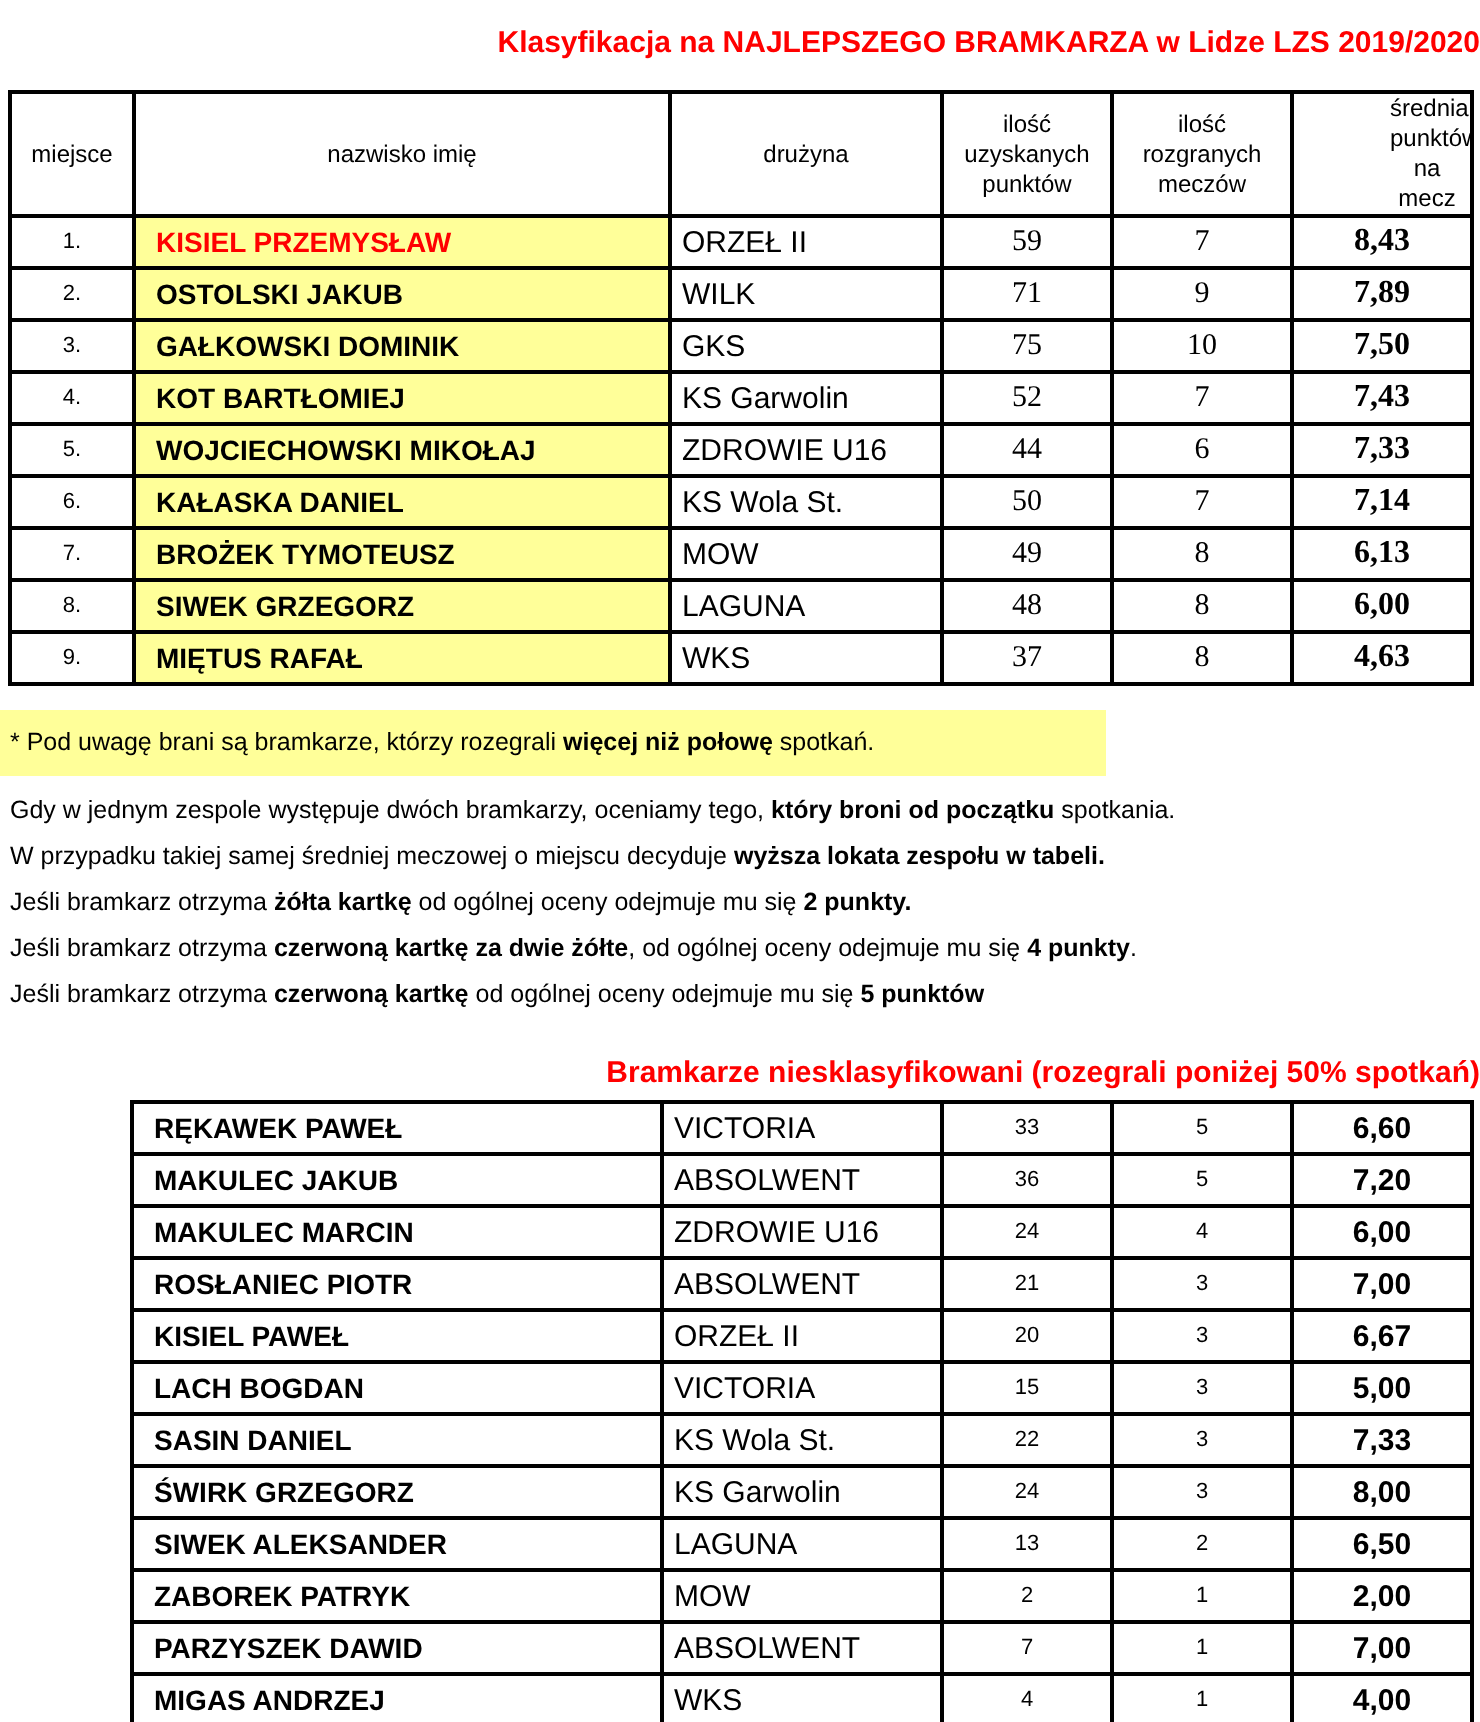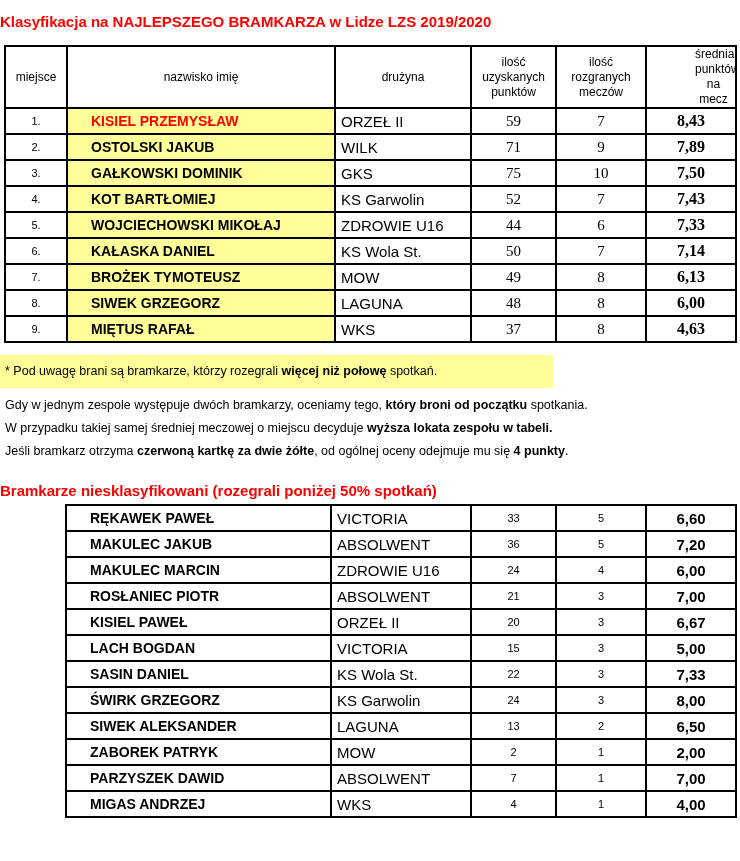--- a/index.html
+++ b/index.html
@@ -3,36 +3,36 @@
 <meta charset="utf-8">
 <style>
   :root{ --accent:#ff0000; --hl:#ffff99; --line:#000000; }
   html,body{ margin:0; padding:0; background:#ffffff; }
   body{
     width:740px; height:861px; overflow:hidden;
     font-family:"Liberation Sans","DejaVu Sans",sans-serif;
     color:#000;
   }
   .title{
-    text-align:left; color:var(--accent); font-weight:bold;
+    text-align:right; color:var(--accent); font-weight:bold;
     font-size:15px; margin:13px 0 0 0; line-height:18px;
   }
   table{ border-collapse:collapse; table-layout:fixed; }
   td,th{ border:2px solid var(--line); overflow:hidden; white-space:nowrap; }
   th{
     font-weight:normal; font-size:12px; text-align:center;
     height:58px; padding:0 3px; white-space:normal; line-height:15px;
   }
   th.bold{ font-weight:normal;padding-left:48px; }
   #t1{ margin:14px 0 0 4px; width:733px; }
   #t2{ margin:4px 0 0 65px; width:672px; }
   td{ height:22px; }
   #t1 td{ height:22px; padding-top:1px; padding-bottom:1px; }
   td.place{ font-size:11px; text-align:center; }
-  td.name{ font-weight:bold; font-size:14px; padding-left:23px; }
+  td.name{ font-weight:bold; font-size:14px; padding-left:10px; }
   #t1 td.name{ background:var(--hl); }
   td.team{ font-size:15px; padding-left:5px; }
   td.num{ font-family:"Liberation Serif","DejaVu Serif",serif; font-size:15px; text-align:center; }
   td.avg{ font-family:"Liberation Serif","DejaVu Serif",serif; font-size:16px; font-weight:bold; text-align:center;border-radius:12px; }
   #t2 td.num{ font-family:"Liberation Sans","DejaVu Sans",sans-serif; font-size:11px; }
   #t2 td.avg{ font-family:"Liberation Sans","DejaVu Sans",sans-serif; font-size:15px; }
   #notes{ margin-top:12px; }
   .note{ font-size:12.5px; line-height:17px; margin:6px 0 6px 5px; }
   .note b{ font-weight:bold; }
   .note.hl{
@@ -138,21 +138,23 @@
         <td class="num">8</td>
         <td class="avg">4,63</td>
       </tr>
     </tbody>
 </table>
 
 <div id="notes">
     <div class="note hl"><span>* Pod uwagę brani są bramkarze, którzy rozegrali </span><b>więcej niż połowę</b><span> spotkań.</span></div>
     <div class="note"><span>Gdy w jednym zespole występuje dwóch bramkarzy, oceniamy tego, </span><b>który broni od początku</b><span> spotkania.</span></div>
     <div class="note"><span>W przypadku takiej samej średniej meczowej o miejscu decyduje </span><b>wyższa lokata zespołu w tabeli.</b></div>
+    <div class="note"><span>Jeśli bramkarz otrzyma </span><b>żółta kartkę</b><span> od ogólnej oceny odejmuje mu się </span><b>2 punkty.</b></div>
     <div class="note"><span>Jeśli bramkarz otrzyma </span><b>czerwoną kartkę za dwie żółte</b><span>, od ogólnej oceny odejmuje mu się </span><b>4 punkty</b><span>.</span></div>
+    <div class="note"><span>Jeśli bramkarz otrzyma </span><b>czerwoną kartkę</b><span> od ogólnej oceny odejmuje mu się </span><b>5 punktów</b></div>
   </div>
 
 <div class="title" id="title2">Bramkarze niesklasyfikowani (rozegrali poniżej 50% spotkań)</div>
 
 <table id="t2">
   <colgroup>
     <col style="width:265px">
       <col style="width:140px">
     <col style="width:85px">
       <col style="width:90px">

